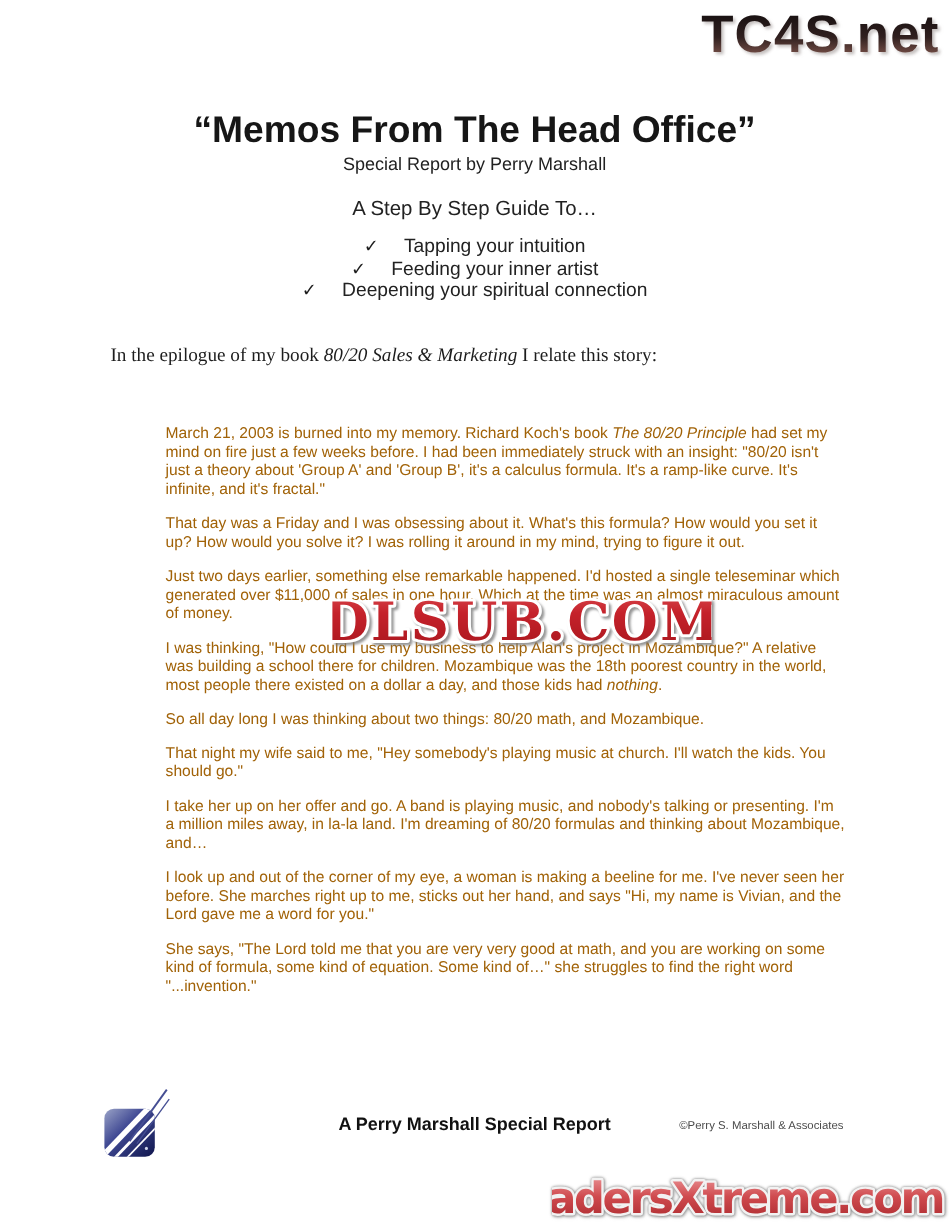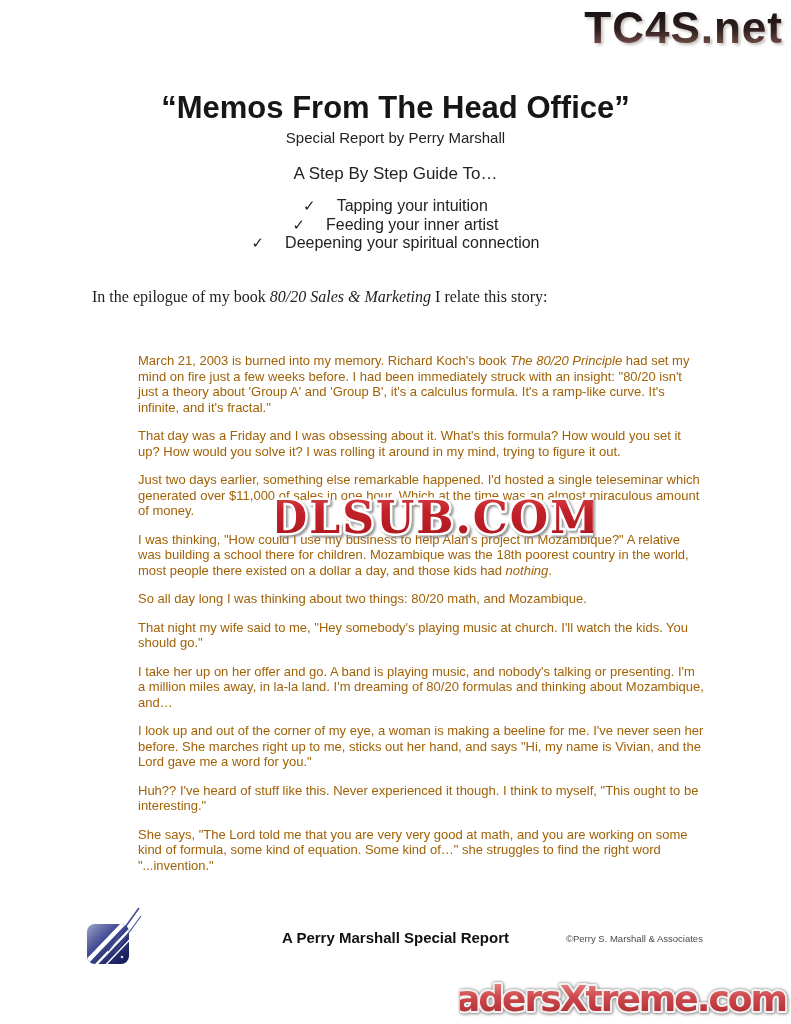--- a/index.html
+++ b/index.html
@@ -127,21 +127,20 @@
 
   <div class="story">
     <p><span>March 21, 2003 is burned into my memory. Richard Koch's book </span><em>The 80/20 Principle</em><span> had set my mind on fire just a few weeks before. I had been immediately struck with an insight: "80/20 isn't just a theory about 'Group A' and 'Group B', it's a calculus formula. It's a ramp-like curve. It's infinite, and it's fractal."</span></p>
     <p>That day was a Friday and I was obsessing about it. What's this formula? How would you set it up? How would you solve it? I was rolling it around in my mind, trying to figure it out.</p>
     <p>Just two days earlier, something else remarkable happened. I'd hosted a single teleseminar which generated over $11,000 of sales in one hour. Which at the time was an almost miraculous amount of money.</p>
     <p><span>I was thinking, "How could I use my business to help Alan's project in Mozambique?" A relative was building a school there for children. Mozambique was the 18th poorest country in the world, most people there existed on a dollar a day, and those kids had </span><em>nothing</em><span>.</span></p>
     <p>So all day long I was thinking about two things: 80/20 math, and Mozambique.</p>
     <p>That night my wife said to me, "Hey somebody's playing music at church. I'll watch the kids. You should go."</p>
     <p>I take her up on her offer and go. A band is playing music, and nobody's talking or presenting. I'm a million miles away, in la-la land. I'm dreaming of 80/20 formulas and thinking about Mozambique, and…</p>
     <p>I look up and out of the corner of my eye, a woman is making a beeline for me. I've never seen her before. She marches right up to me, sticks out her hand, and says "Hi, my name is Vivian, and the Lord gave me a word for you."</p>
-    <p>Huh?? I've heard of stuff like this. Never experienced it though. I think to myself, "This ought to be interesting."</p>
     <p>She says, "The Lord told me that you are very very good at math, and you are working on some kind of formula, some kind of equation. Some kind of…" she struggles to find the right word "...invention."</p>
   </div>
 
   <div class="watermark">
     <svg width="316" height="54" viewBox="0 0 316 54">
       <defs>
         <linearGradient id="dlsubGrad" x1="0" y1="0" x2="0" y2="1">
           <stop offset="0" stop-color="#d8474c"></stop>
           <stop offset="0.35" stop-color="#c5222b"></stop>
           <stop offset="1" stop-color="#a8161d"></stop>

